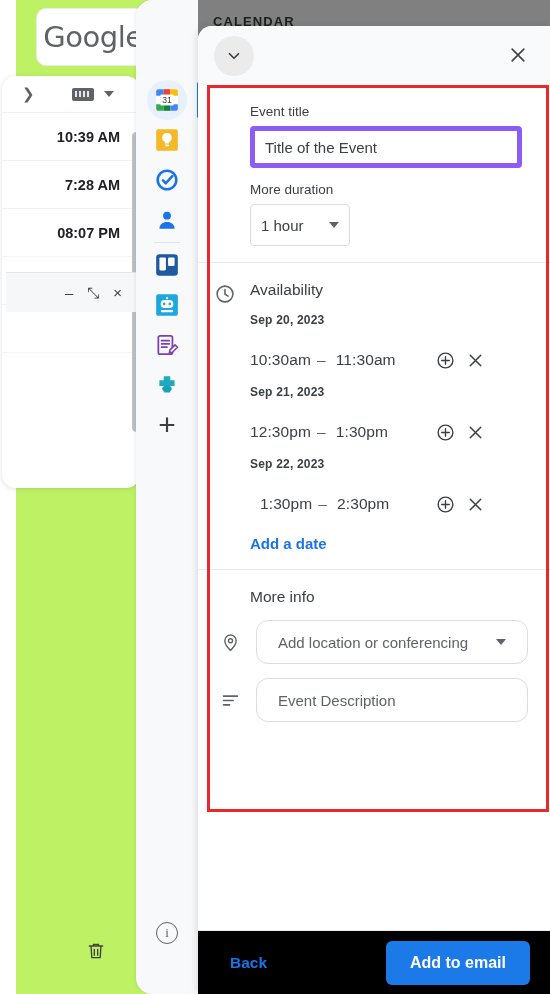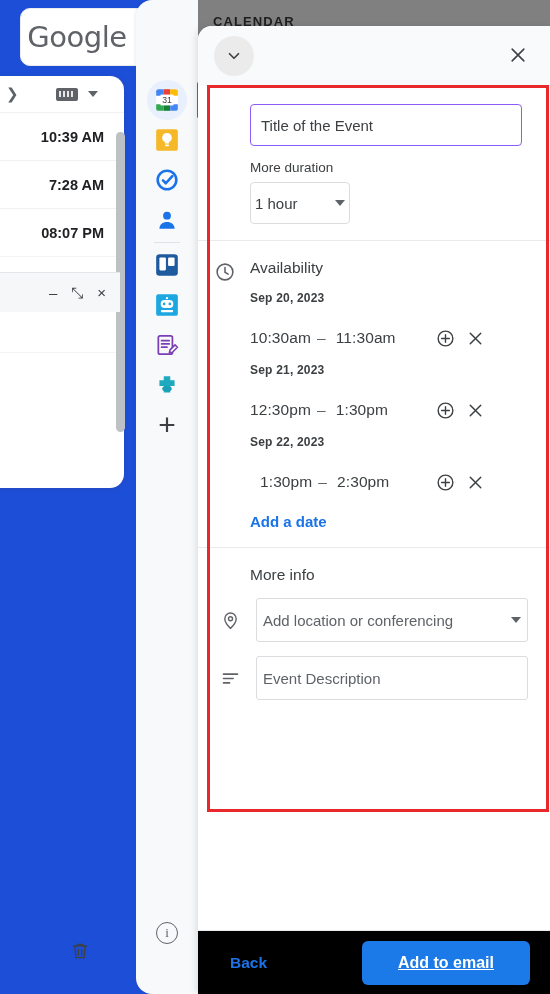--- a/index.html
+++ b/index.html
@@ -6,22 +6,22 @@
   html, body {
     width: 550px; height: 994px;
     font-family: "Liberation Sans", sans-serif;
     background: #ffffff;
     overflow: hidden;
   }
   #root { position: relative; width: 550px; height: 994px; background: #fff; }
 
   
   .left-col {
-    position: absolute; left: 0; top: 0; width: 196px; height: 994px;
-    background: #1d4ed8;
+    position: absolute; left: 16px; top: 0; width: 196px; height: 994px;
+    background: #bef264;
   }
   .google-chip {
     position: absolute; left: 20px; top: 8px; width: 158px; height: 58px;
     background: #fff; border: 1px solid #ececec; border-radius: 10px;
     display: flex; align-items: center; justify-content: center; gap: 10px;
   }
   .google-word {
     font-size: 29px; color: #5f6368; letter-spacing: -0.5px;
     font-family: "DejaVu Sans", sans-serif;
   }
@@ -149,28 +149,28 @@
 
   .card-body { position: relative; background: #fff; }
 
   .section { padding: 18px 22px 16px 52px; position: relative; }
   .section + .section { border-top: 1px solid #e8eaed; }
 
   .field-label {
     font-size: 13.5px; color: #3c4043; margin-bottom: 7px;
   }
   .text-input {
-    width: 272px; height: 42px; border: 1px solid #8b5cf6; border-radius: 4px;
+    width: 272px; height: 42px; border: 5px solid #8b5cf6; border-radius: 4px;
     display: flex; align-items: center; padding: 0 10px;
     font-size: 15px; color: #3c4043; background: #fff;
   }
   .select-box {
     width: 100px; height: 42px; border: 1px solid #dadce0; border-radius: 4px;
     display: flex; align-items: center; justify-content: space-between;
-    padding: 0 4px; font-size: 15px; color: #3c4043; background: #fff;
+    padding: 0 10px; font-size: 15px; color: #3c4043; background: #fff;
   }
   .sel-caret {
     width: 0; height: 0; border-left: 5px solid transparent;
     border-right: 5px solid transparent; border-top: 6px solid #5f6368;
   }
 
   .sec-icon {
     position: absolute; left: 16px; width: 22px; height: 22px; color: #5f6368;
   }
   .sec-icon svg { width: 22px; height: 22px; display: block; }
@@ -197,44 +197,44 @@
   .row-act svg { width: 21px; height: 21px; }
   .link-blue {
     font-size: 15px; color: #1a73e8; font-weight: bold; margin-top: 6px;
     display: inline-block;
   }
 
   .moreinfo-row { display: flex; align-items: center; margin-bottom: 14px; }
   .mi-ico { width: 36px; color: #5f6368; display: flex; align-items: center; }
   .mi-ico svg { width: 21px; height: 21px; }
   .mi-field {
-    width: 272px; height: 44px; border: 1px solid #dadce0; border-radius: 3px;
+    width: 272px; height: 44px; border: 1px solid #dadce0; border-radius: 12px;
     display: flex; align-items: center; justify-content: space-between;
-    padding: 0 6px; font-size: 15px; color: #5f6368; background: #fff;
+    padding: 0 21px; font-size: 15px; color: #5f6368; background: #fff;
   }
 
   
   .highlight-box {
     position: absolute; left: 207px; top: 85px; width: 342px; height: 727px;
     border: 3px solid #e8282b; pointer-events: none; z-index: 30;
   }
 
   
   .card-footer {
     position: absolute; left: 0; bottom: 0; width: 352px; height: 64px;
     background: #000000; border-top: 1px solid #e8eaed;
     display: flex; align-items: center; padding: 0 20px;
   }
   .btn-back {
     font-size: 15.5px; color: #1a73e8; font-weight: bold; padding: 10px 12px;
   }
   .btn-primary {
     margin-left: auto; background: #1b7ae8; color: #fff; border: none;
-    border-radius: 6px; height: 44px; padding: 0 36px;
-    font-size: 16px; font-weight: bold; font-family: "Liberation Sans", sans-serif; text-decoration: underline;
+    border-radius: 6px; height: 44px; padding: 0 24px;
+    font-size: 16px; font-weight: bold; font-family: "Liberation Sans", sans-serif;
   }
   .footer-spacer {
     position: absolute; left: 0; bottom: 72px; width: 352px; height: 108px;
     background: #fff;
   }
 </style>
 </head>
 <body>
 
 <div id="root">
@@ -384,20 +384,21 @@
       <div class="hdr-close">
         <svg viewBox="0 0 24 24" fill="none" stroke="#3c4043" stroke-width="1.9">
           <path d="M5 5l14 14M19 5L5 19" stroke-linecap="round"></path>
         </svg>
       </div>
     </div>
 
     <div class="card-body">
 
       <div class="section">
+        <div class="field-label">Event title</div>
         <div class="text-input">
           <span>Title of the Event</span>
         </div>
         <div class="field-label" style="margin-top:14px">More duration</div>
         <div class="select-box">
           <span>1 hour</span>
           <span class="sel-caret"></span>
         </div>
       </div>
 

